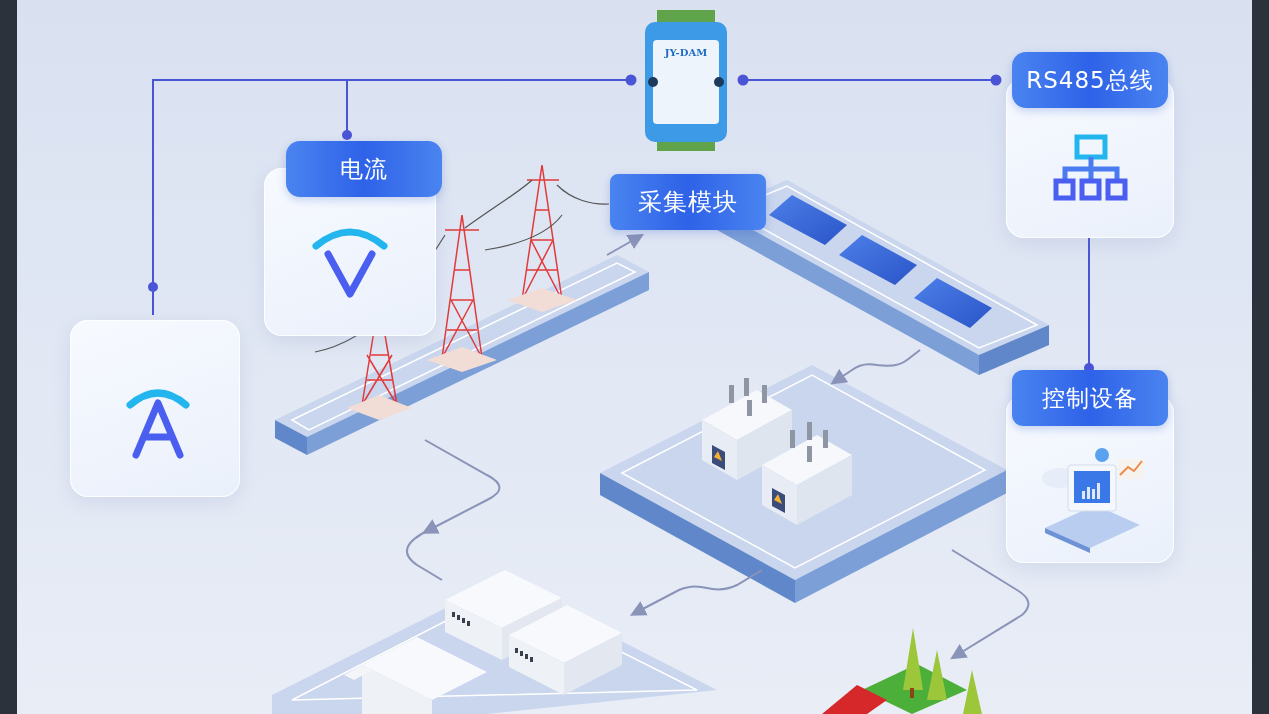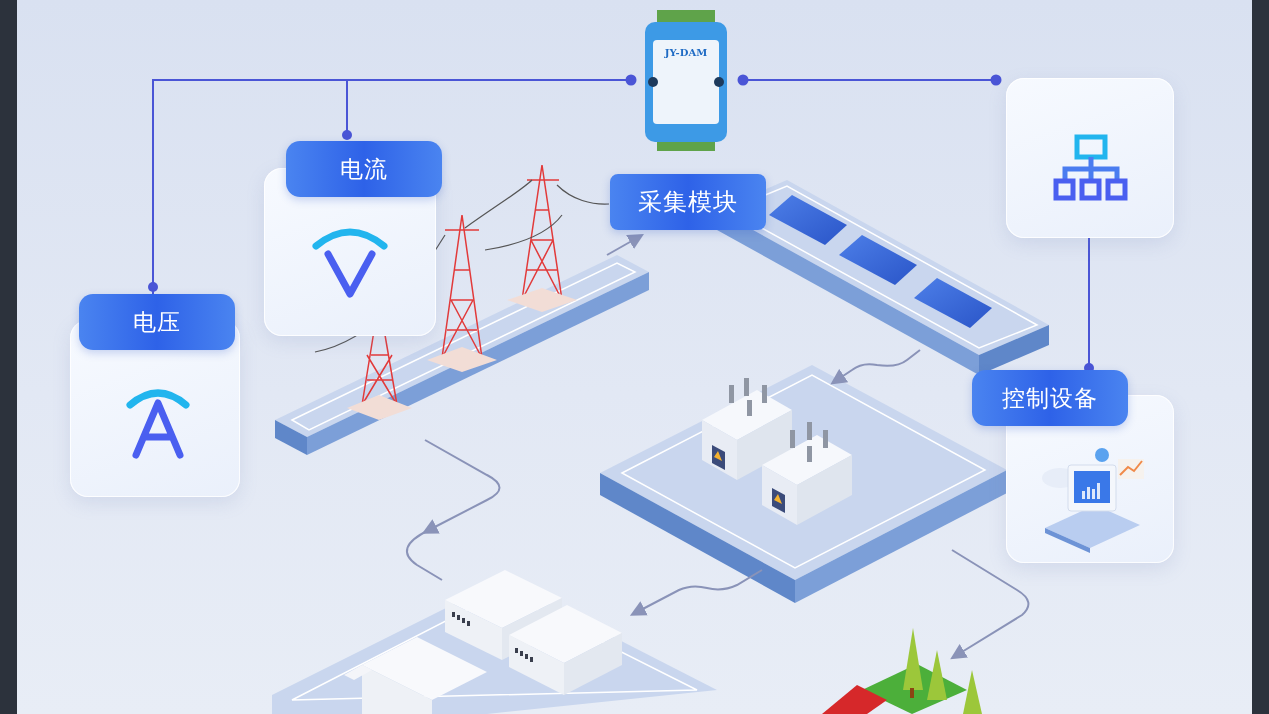--- a/index.html
+++ b/index.html
@@ -196,53 +196,53 @@
   </svg>
 
   <div class="icon-box" style="left:640px; top:47px; width:58px; text-align:center; font-family:'DejaVu Serif',serif; font-size:10px; font-weight:bold; color:#1f6bc4;">JY-DAM</div>
 
   <div class="card" style="left:53px; top:320px; width:170px; height:177px;">
     <svg class="icon-box" width="80" height="90" viewBox="0 0 80 90" style="left:48px; top:55px;">
       <path d="M12,30 Q40,6 68,30" stroke="#22b5ee" stroke-width="7" fill="none" stroke-linecap="round"></path>
       <path d="M18,80 L40,28 L62,80 M27,62 L53,62" stroke="#4a5ff0" stroke-width="7" fill="none" stroke-linecap="round" stroke-linejoin="round"></path>
     </svg>
   </div>
-  <div class="card-label" style="left:62px; top:294px; width:156px; height:56px;">电压</div>
 
   <div class="card" style="left:247px; top:168px; width:172px; height:168px;">
     <svg class="icon-box" width="80" height="80" viewBox="0 0 80 80" style="left:46px; top:50px;">
       <path d="M6,28 Q40,0 74,28" stroke="#22b5ee" stroke-width="7" fill="none" stroke-linecap="round"></path>
       <path d="M18,36 L40,76 L62,36" stroke="#4a5ff0" stroke-width="7" fill="none" stroke-linecap="round" stroke-linejoin="round"></path>
     </svg>
   </div>
   <div class="card-label" style="left:269px; top:141px; width:156px; height:56px;">电流</div>
 
   <div class="tag" style="left:593px; top:174px; width:156px; height:56px;">采集模块</div>
 
   <div class="card" style="left:989px; top:78px; width:168px; height:160px;">
     <svg class="icon-box" width="80" height="75" viewBox="0 0 80 75" style="left:45px; top:55px;">
       <rect x="26" y="4" width="28" height="20" fill="none" stroke="#22b5ee" stroke-width="5"></rect>
       <path d="M40,24 L40,36 M14,48 L14,36 L66,36 L66,48 M40,36 L40,48" stroke="#4a7cf0" stroke-width="5" fill="none"></path>
       <rect x="5" y="48" width="17" height="17" fill="none" stroke="#4a5ff0" stroke-width="5"></rect>
       <rect x="31" y="48" width="17" height="17" fill="none" stroke="#4a5ff0" stroke-width="5"></rect>
       <rect x="57" y="48" width="17" height="17" fill="none" stroke="#4a5ff0" stroke-width="5"></rect>
     </svg>
   </div>
+  <div class="card-label" style="left:995px; top:52px; width:156px; height:56px;">RS485总线</div>
 
   <div class="card" style="left:989px; top:395px; width:168px; height:168px;">
     <svg class="icon-box" width="120" height="110" viewBox="0 0 120 110" style="left:24px; top:48px;">
       <ellipse cx="30" cy="35" rx="18" ry="10" fill="#e7edf8"></ellipse>
       <polygon points="15,85 65,62 110,82 60,105" fill="#b9cdf0"></polygon>
       <polygon points="15,85 60,105 60,110 15,90" fill="#6d93d6"></polygon>
       <rect x="38" y="22" width="48" height="46" rx="3" fill="#f4f7fc" stroke="#d3dcec"></rect>
       <rect x="44" y="28" width="36" height="32" fill="#3a78e8"></rect>
       <rect x="52" y="48" width="3" height="8" fill="#dfe9fb"></rect>
         <rect x="57" y="44" width="3" height="12" fill="#dfe9fb"></rect>
         <rect x="62" y="46" width="3" height="10" fill="#dfe9fb"></rect>
         <rect x="67" y="40" width="3" height="16" fill="#dfe9fb"></rect>
       <rect x="88" y="16" width="26" height="20" fill="#f6f2ee"></rect>
       <polyline points="90,32 98,24 104,28 112,18" stroke="#f08a4a" stroke-width="2" fill="none"></polyline>
       <circle cx="72" cy="12" r="7" fill="#5aa2ef"></circle>
     </svg>
   </div>
-  <div class="card-label" style="left:955px; top:370px; width:156px; height:56px;">控制设备</div>
+  <div class="card-label" style="left:995px; top:370px; width:156px; height:56px;border-radius:11px;">控制设备</div>
 
 </div>
 
 </body></html>

